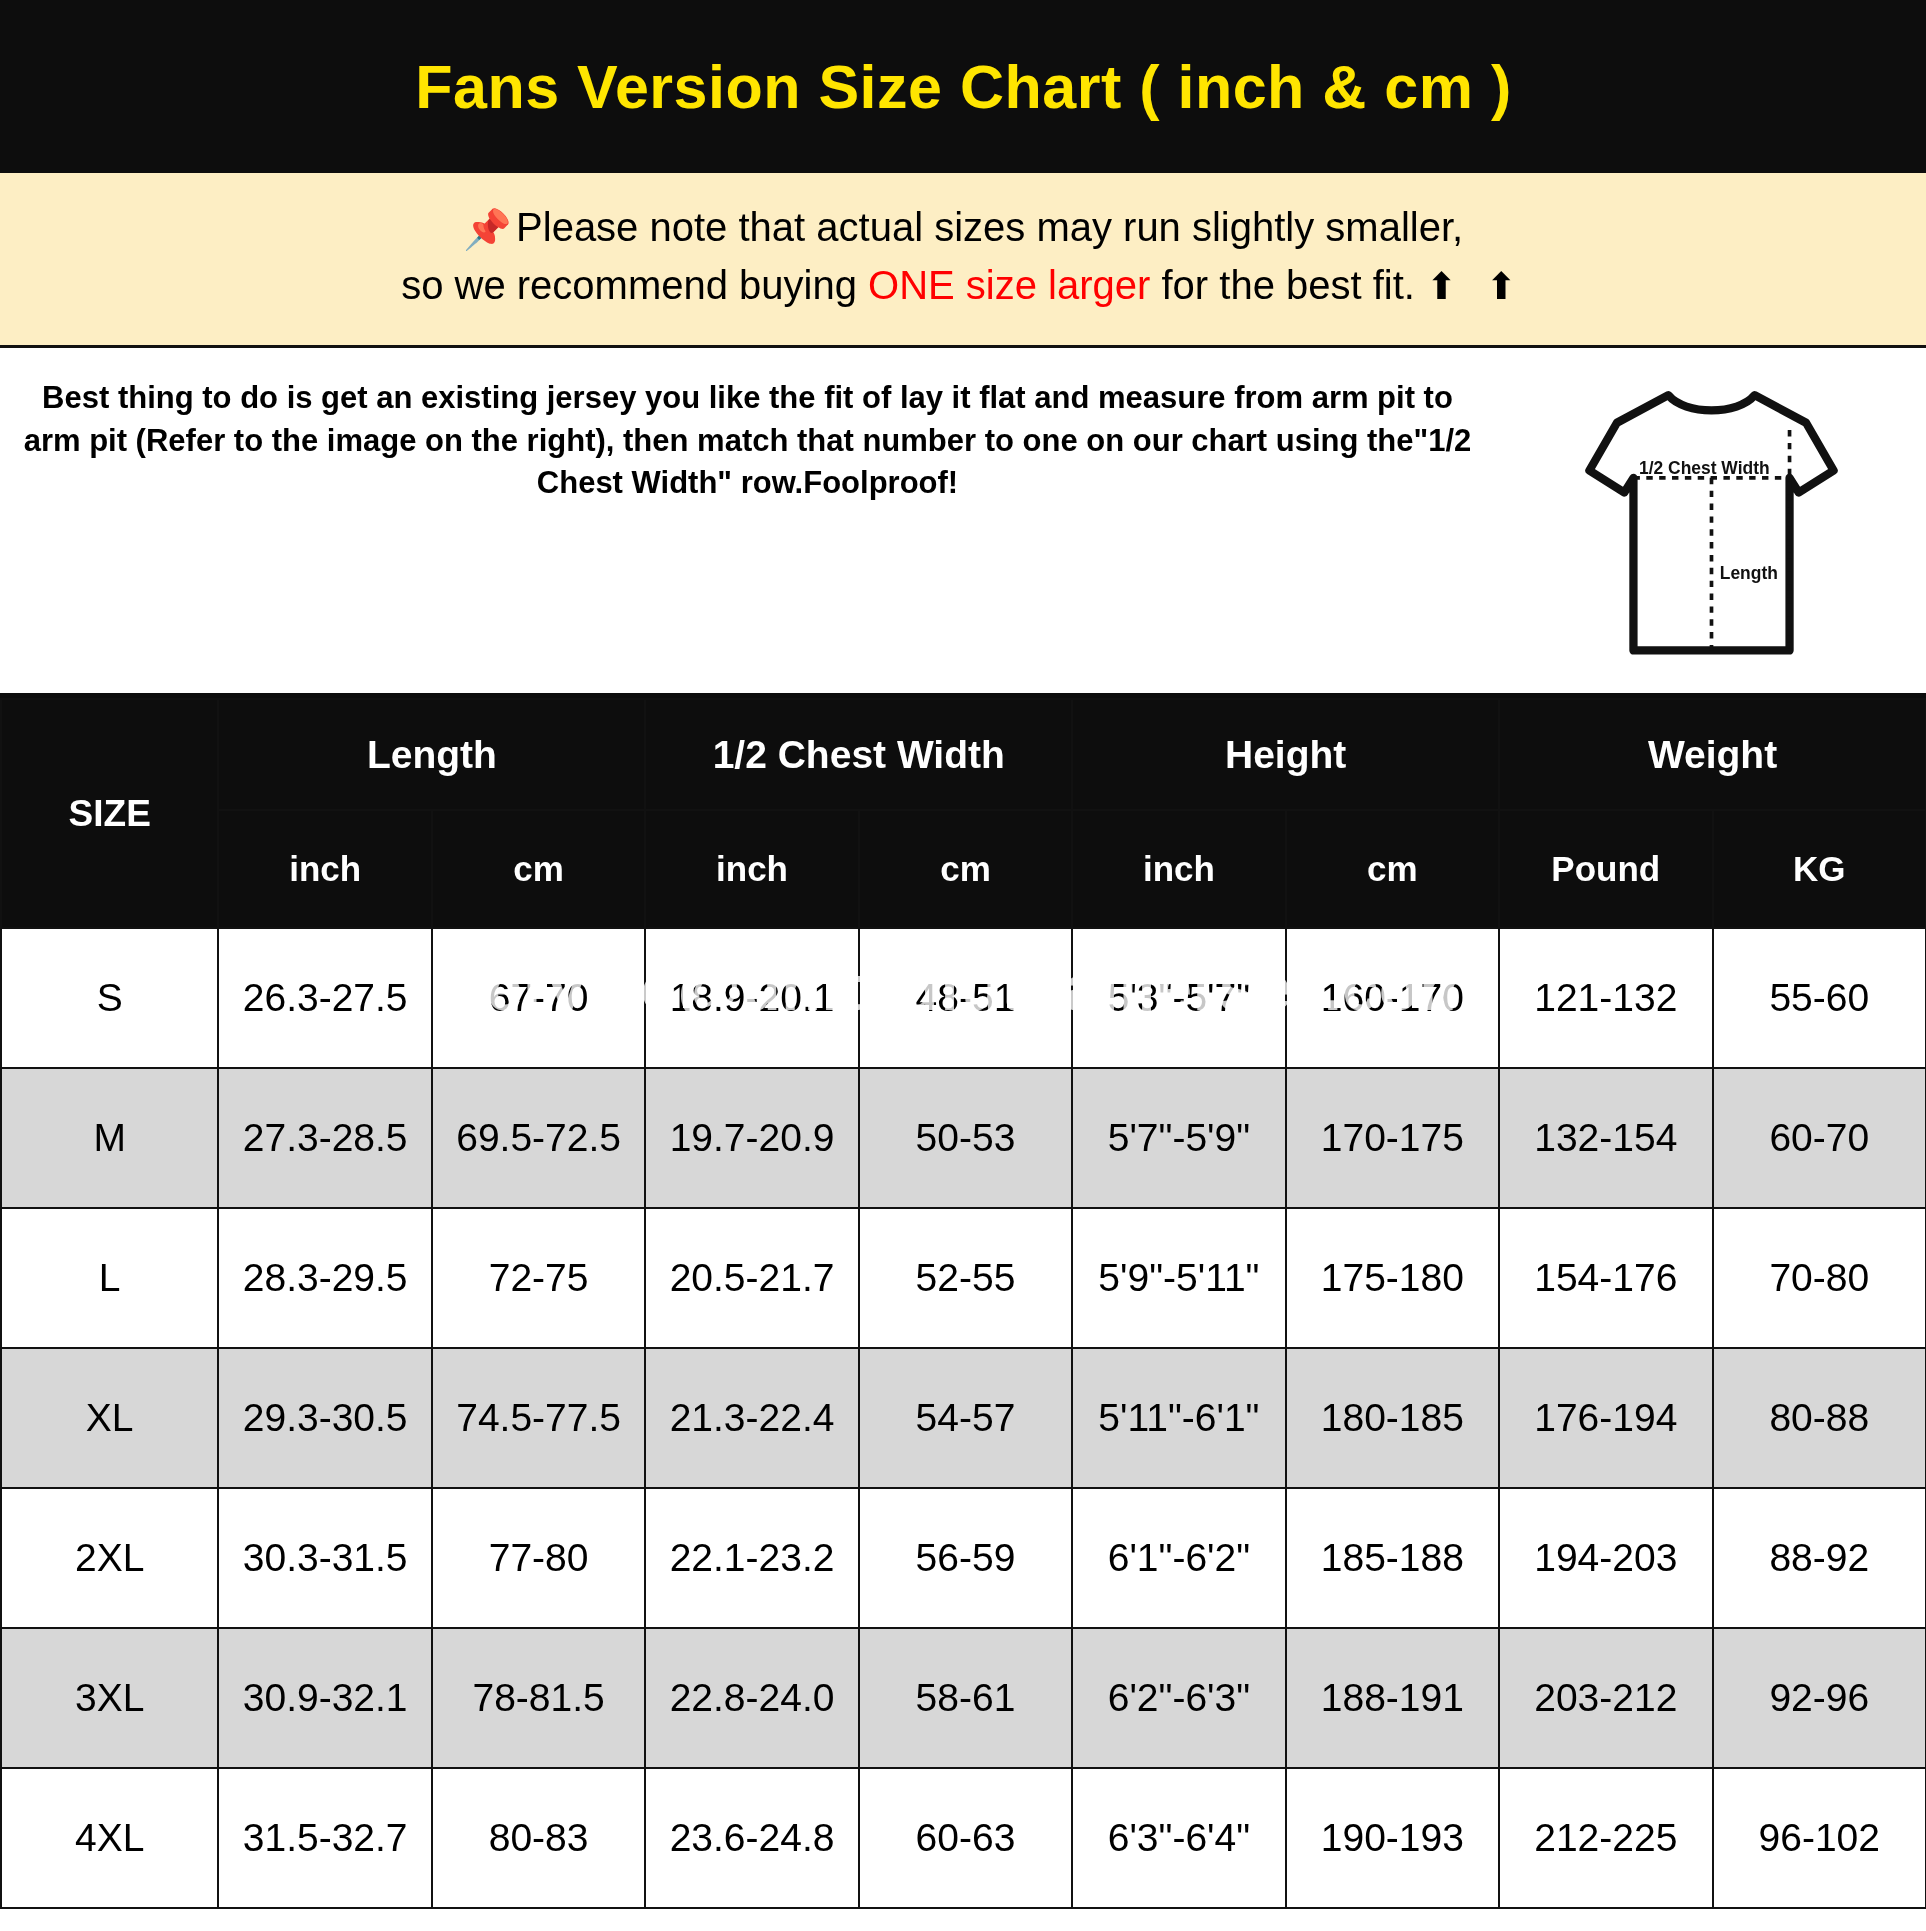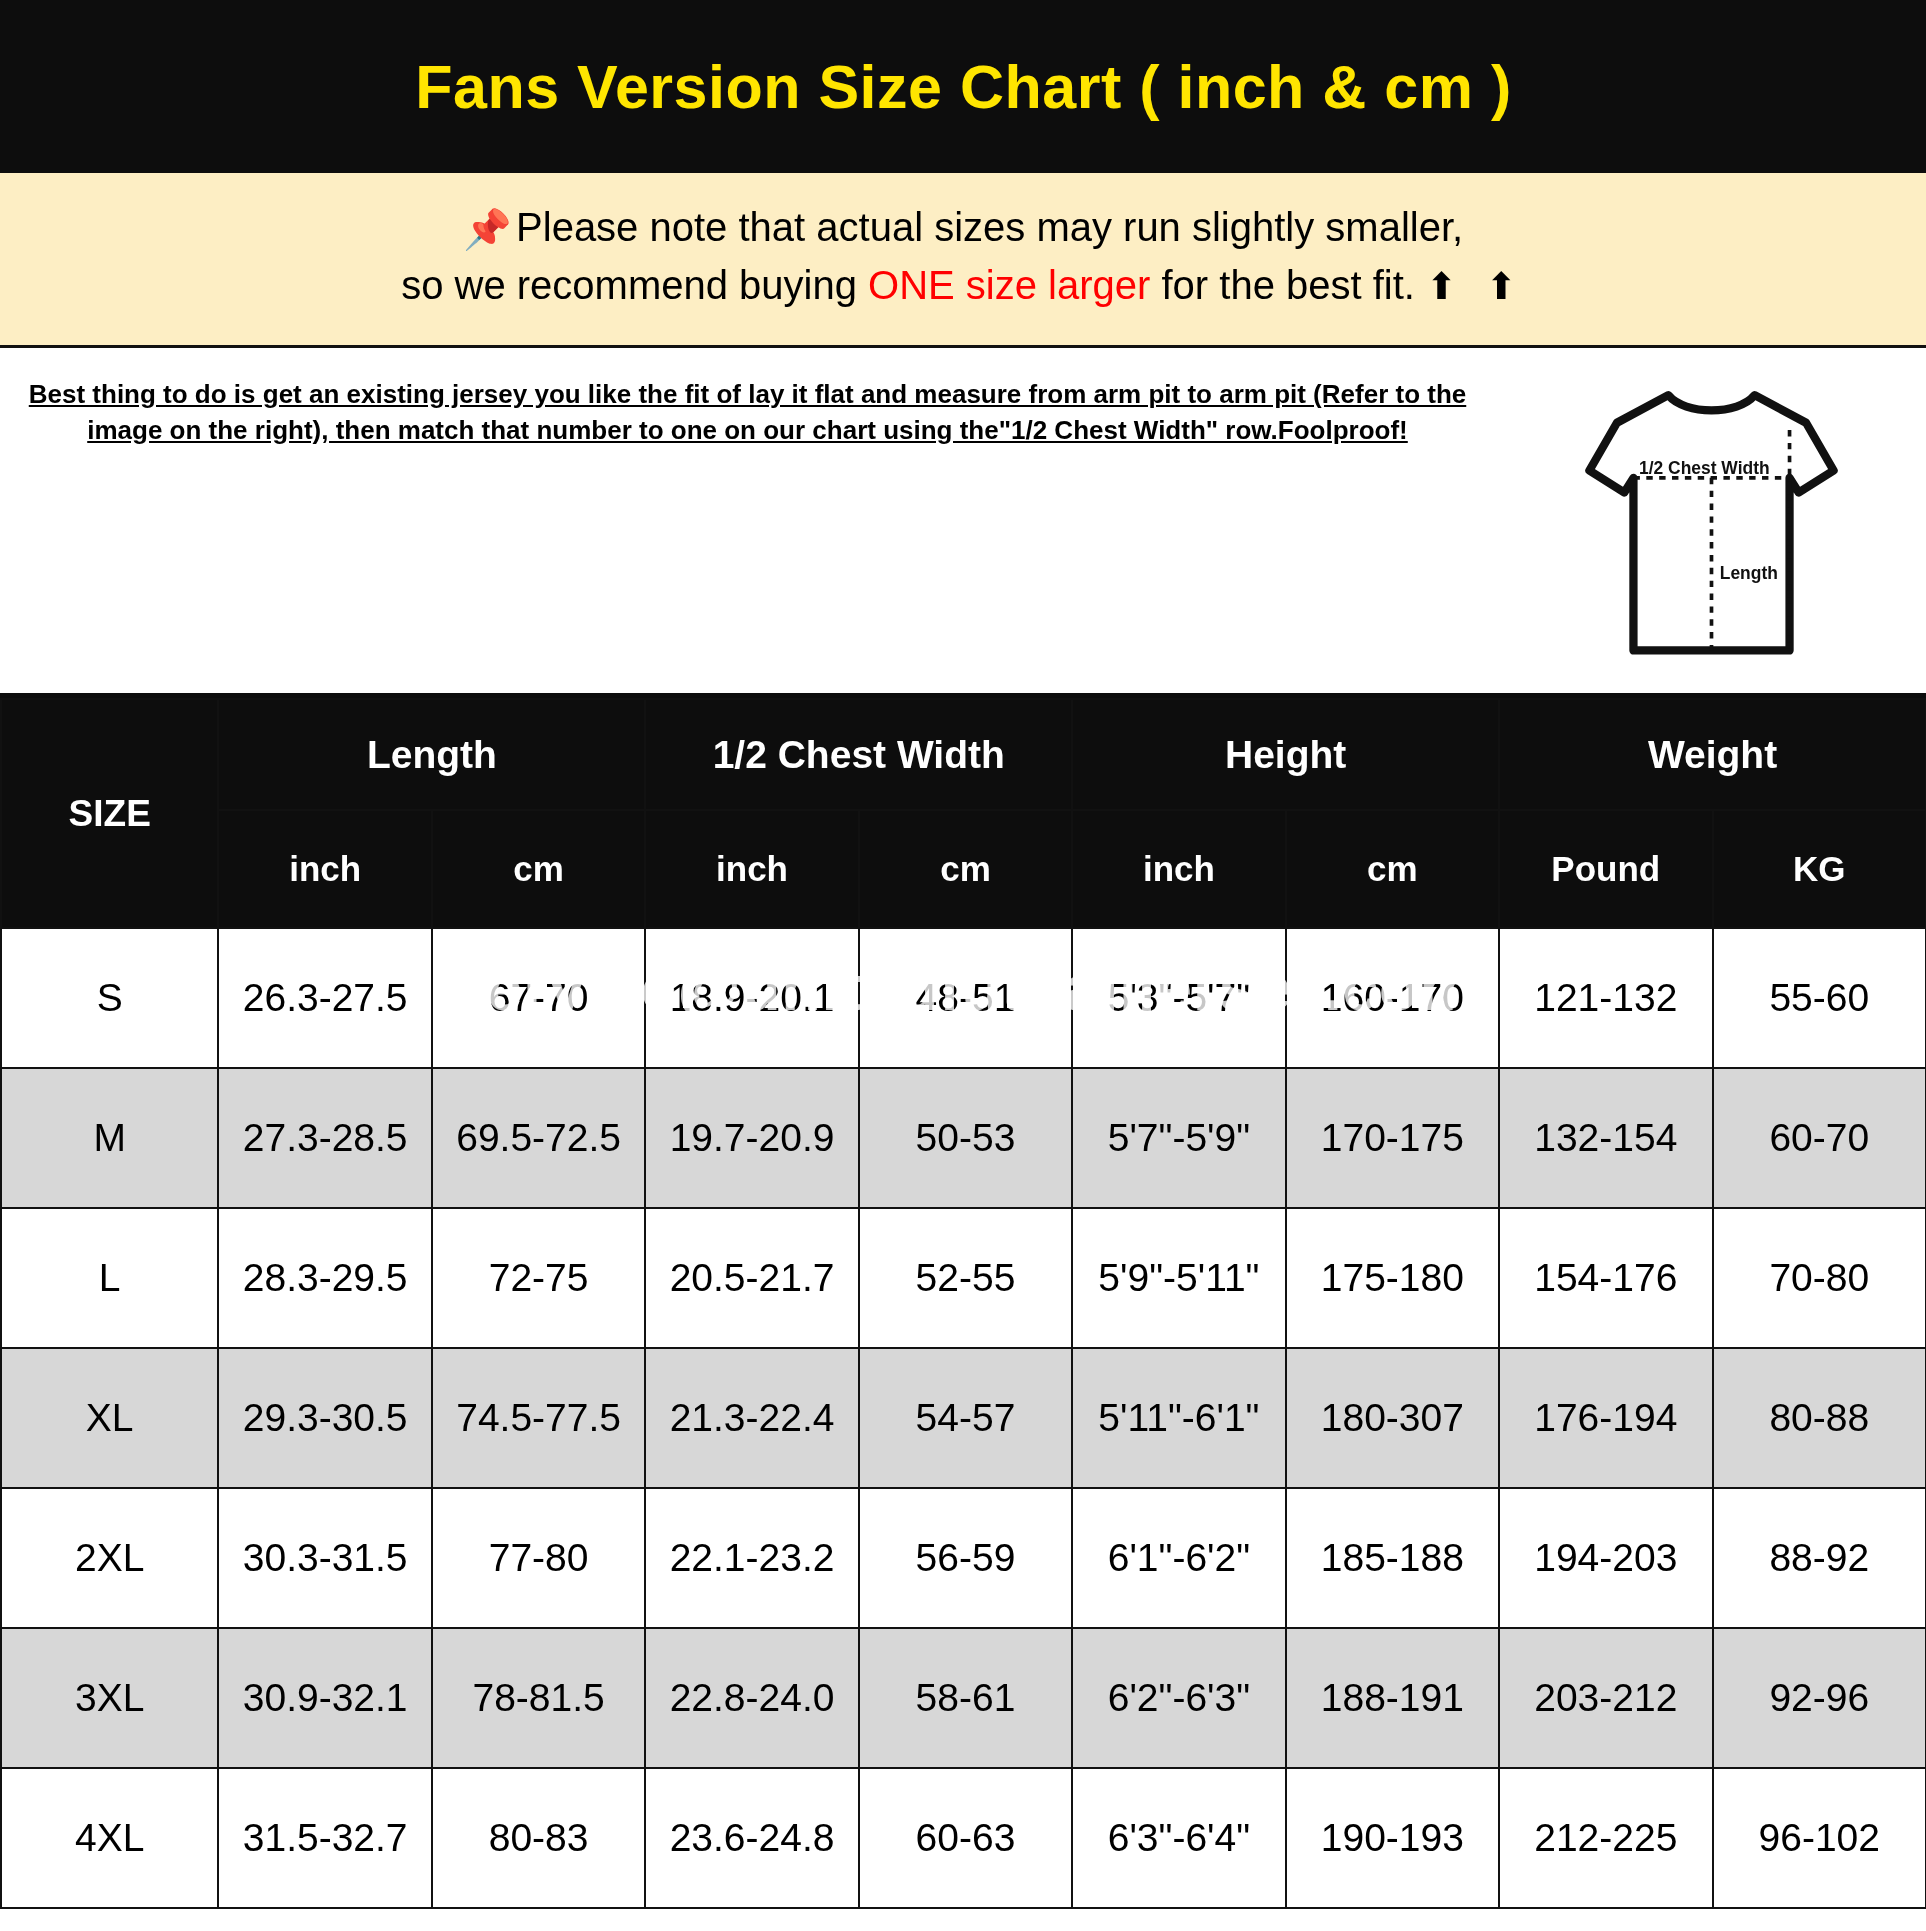--- a/index.html
+++ b/index.html
@@ -76,25 +76,24 @@
     flex: 1 1 auto;
     text-align: center;
     padding: 13px 9.2px 0 9.2px;
   }
   .help-head {
     font-size: 39px;
     font-weight: bold;
     margin-bottom: 7.3px;
   }
   .help-body {
-    font-size: 26px;
+    font-size: 31px;
     font-weight: bold;
     line-height: 1.36;
     padding: 0 7.3px;
-    text-decoration: underline;
   }
   .tee-wrap {
     flex: 0 0 432px;
     display: flex;
     align-items: center;
     justify-content: center;
     padding-top: 11px;
   }
 
   
@@ -249,21 +248,21 @@
         <td>154-176</td>
         <td>70-80</td>
       </tr>
       <tr class="alt">
         <td>XL</td>
         <td>29.3-30.5</td>
         <td>74.5-77.5</td>
         <td>21.3-22.4</td>
         <td>54-57</td>
         <td>5'11"-6'1"</td>
-        <td>180-307</td>
+        <td>180-185</td>
         <td>176-194</td>
         <td>80-88</td>
       </tr>
       <tr>
         <td>2XL</td>
         <td>30.3-31.5</td>
         <td>77-80</td>
         <td>22.1-23.2</td>
         <td>56-59</td>
         <td>6'1"-6'2"</td>

